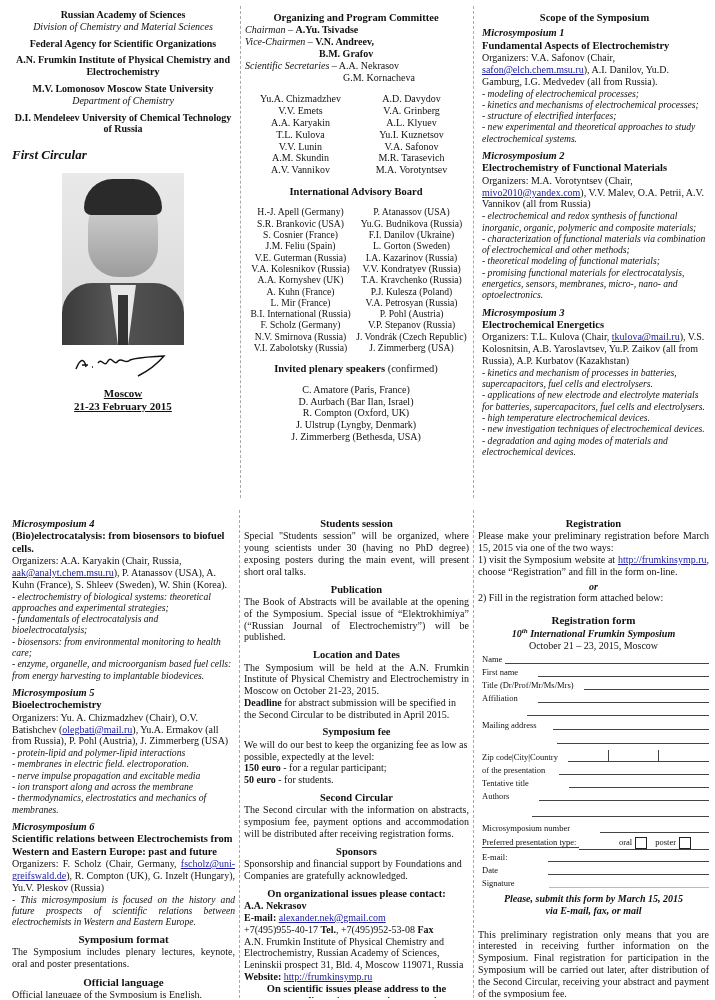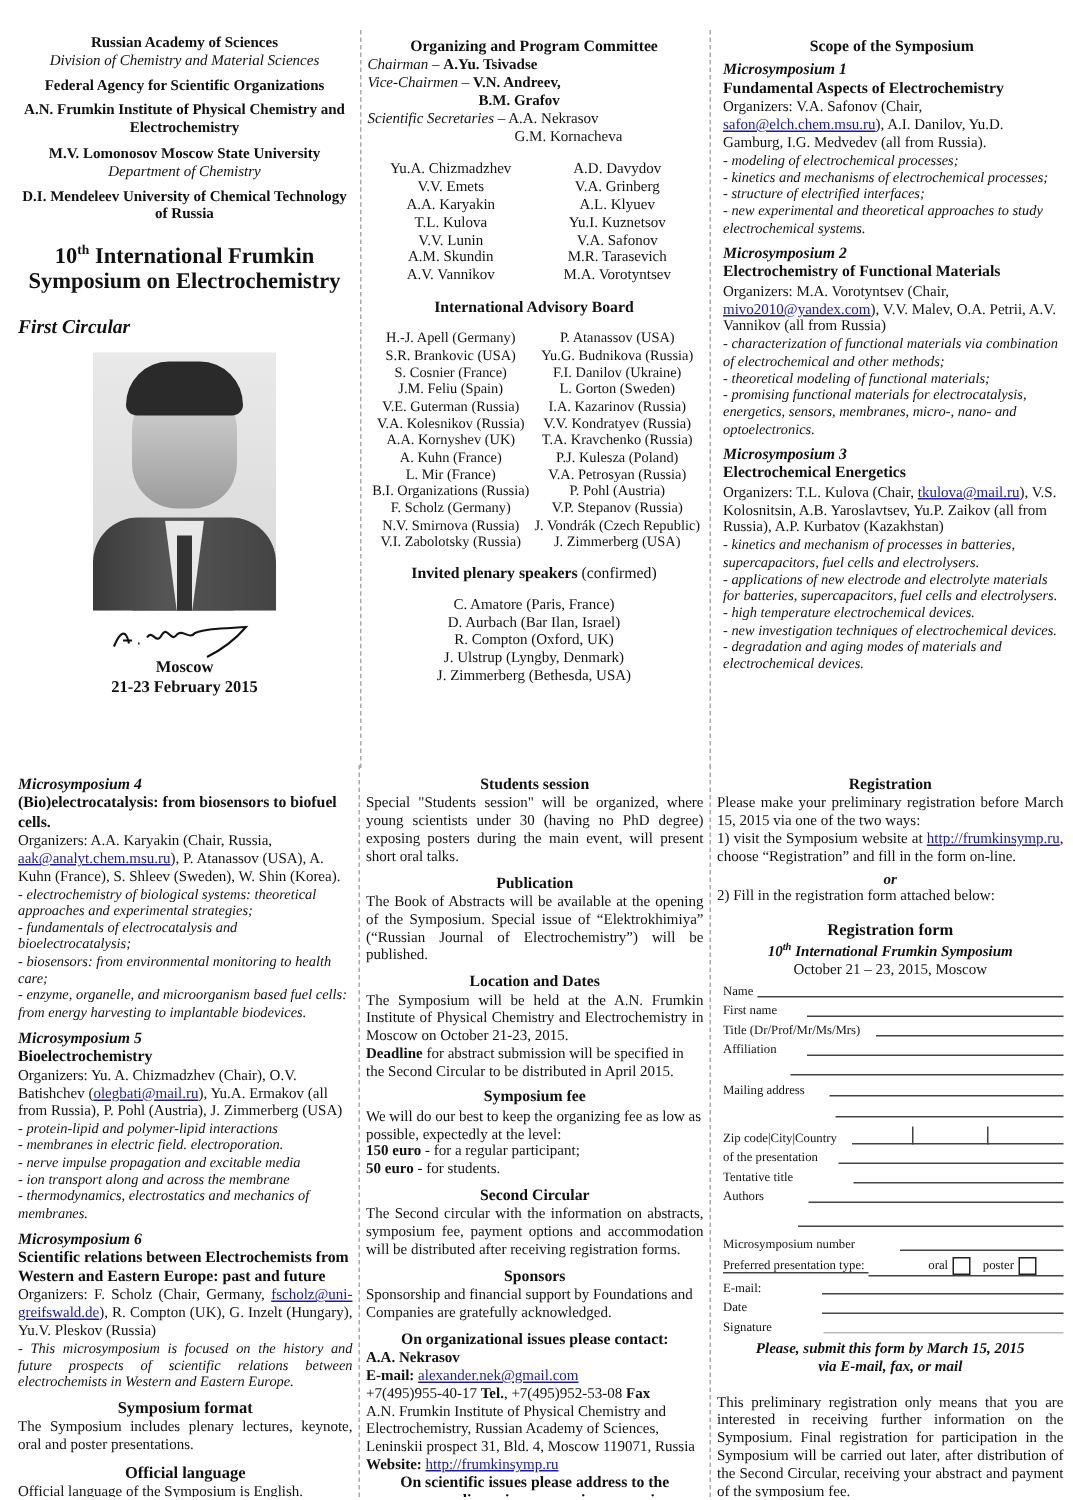--- a/index.html
+++ b/index.html
@@ -1,20 +1,20 @@
 <!DOCTYPE html>
 <html><head>
 <meta charset="utf-8">
 <style>
   * { box-sizing: border-box; margin: 0; padding: 0; }
   html, body { width: 715px; height: 1000px; background: #fff; overflow: hidden; }
   body { font-family: "Liberation Serif", serif; color: #111; font-size: 10px; line-height: 1.18; }
   .page { position: relative; width: 715px; height: 1000px; }
   .half { position: absolute; left: 0; width: 715px; display: flex; }
-  .top { top: 20px; height: 492px; }
+  .top { top: 6px; height: 492px; }
   .bottom { top: 510px; height: 488px; }
   .col { position: relative; overflow: hidden; }
   .c1 { width: 240px; padding: 0 6px 0 12px; }
   .c2 { width: 233px; padding: 0 6px 0 4px; border-left: 1px dashed #aaa; }
   .c3 { width: 242px; padding: 0 8px 0 8px; border-left: 1px dashed #aaa; }
   .bottom .c1 { padding: 0 4px 0 12px; }
   .bottom .c2 { padding: 0 4px 0 2px; }
   .bottom .c3 { padding: 0 6px 0 4px; }
   .center { text-align: center; }
   .b { font-weight: bold; }
@@ -30,21 +30,21 @@
       radial-gradient(ellipse 36px 46px at 60px 62px, #cfcfcf 0%, #a6a6a6 55%, transparent 60%),
       radial-gradient(ellipse 70px 60px at 60px 150px, #3b3b3b 0%, #555 60%, transparent 62%),
       linear-gradient(#e9e9e9, #d8d8d8);
     position: relative; }
   .portrait .hair { position: absolute; left: 22px; top: 6px; width: 78px; height: 36px; border-radius: 40px 40px 10px 10px; background: #2a2a2a; }
   .portrait .face { position: absolute; left: 26px; top: 18px; width: 70px; height: 86px; border-radius: 34px 34px 30px 30px; background: linear-gradient(#d9d9d9, #9c9c9c); }
   .portrait .suit { position: absolute; left: 0; top: 110px; width: 122px; height: 62px; background: linear-gradient(90deg,#3a3a3a,#555 40%,#444); border-radius: 30px 30px 0 0; }
   .portrait .shirt { position: absolute; left: 48px; top: 112px; width: 26px; height: 60px; background: #e8e8e8; clip-path: polygon(0 0,100% 0,70% 100%,30% 100%); }
   .portrait .tie { position: absolute; left: 56px; top: 122px; width: 10px; height: 50px; background: #333; }
   .signature { margin: 6px auto 0; width: 110px; height: 26px; }
-  .moscow { text-align: center; font-weight: bold; font-size: 11px; line-height: 1.2; }
+  .moscow { text-align: center; font-weight: bold; font-size: 11px; margin-top: 10px; line-height: 1.2; text-decoration: underline; }
   .hdr { text-align: center; font-weight: bold; font-size: 10.5px; }
   .two-col { display: flex; justify-content: space-between; text-align: center; }
   .two-col > div { flex: 1; }
   .two-col .row { white-space: nowrap; }
   .ms-label { font-weight: bold; font-style: italic; font-size: 10.5px; }
   .ms-title { font-weight: bold; font-size: 10.5px; }
   .topic { font-style: italic; font-size: 9.6px; }
   .sect { margin-top: 6px; }
   .form-row { position: relative; height: 13px; font-size: 8.5px; display: flex; align-items: flex-start; }
   .form-row .lbl { white-space: nowrap; padding-right: 3px; }
@@ -70,23 +70,20 @@
         <div class="b">A.N. Frumkin Institute of Physical Chemistry and Electrochemistry</div>
       </div>
       <div class="org-block" style="margin-top:5px">
         <div class="b">M.V. Lomonosov Moscow State University</div>
         <div class="i">Department of Chemistry</div>
       </div>
       <div class="org-block" style="margin-top:5px">
         <div class="b">D.I. Mendeleev University of Chemical Technology of Russia</div>
       </div>
 
-      <div class="symp-title">
-        <span>10</span><sup>th</sup><span> International Frumkin Symposium on Electrochemistry</span>
-      </div>
       <div class="circular">First Circular</div>
 
       <div class="portrait">
         <div class="suit"></div>
         <div class="shirt"></div>
         <div class="tie"></div>
         <div class="face"></div>
         <div class="hair"></div>
       </div>
       <svg class="signature" viewBox="0 0 110 26" style="display:block">
@@ -133,21 +130,21 @@
         <div>
           <div class="row">H.-J. Apell (Germany)</div>
           <div class="row">S.R. Brankovic (USA)</div>
           <div class="row">S. Cosnier (France)</div>
           <div class="row">J.M. Feliu (Spain)</div>
           <div class="row">V.E. Guterman (Russia)</div>
           <div class="row">V.A. Kolesnikov (Russia)</div>
           <div class="row">A.A. Kornyshev (UK)</div>
           <div class="row">A. Kuhn (France)</div>
           <div class="row">L. Mir (France)</div>
-          <div class="row">B.I. Organizations (Russia)</div>
+          <div class="row">B.I. International (Russia)</div>
           <div class="row">F. Scholz (Germany)</div>
           <div class="row">N.V. Smirnova (Russia)</div>
           <div class="row">V.I. Zabolotsky (Russia)</div>
         </div>
         <div>
           <div class="row">P. Atanassov (USA)</div>
           <div class="row">Yu.G. Budnikova (Russia)</div>
           <div class="row">F.I. Danilov (Ukraine)</div>
           <div class="row">L. Gorton (Sweden)</div>
           <div class="row">I.A. Kazarinov (Russia)</div>
@@ -184,20 +181,21 @@
         <div class="topic">- modeling of electrochemical processes;</div>
         <div class="topic">- kinetics and mechanisms of electrochemical processes;</div>
         <div class="topic">- structure of electrified interfaces;</div>
         <div class="topic">- new experimental and theoretical approaches to study electrochemical systems.</div>
       </div>
 
       <div class="sect">
         <div class="ms-label">Microsymposium 2</div>
         <div class="ms-title">Electrochemistry of Functional Materials</div>
         <div><span>Organizers: M.A. Vorotyntsev (Chair, </span><span class="link">mivo2010@yandex.com</span><span>), V.V. Malev, O.A. Petrii, A.V. Vannikov (all from Russia)</span></div>
+        <div class="topic">- electrochemical and redox synthesis of functional inorganic, organic, polymeric and composite materials;</div>
         <div class="topic">- characterization of functional materials via combination of electrochemical and other methods;</div>
         <div class="topic">- theoretical modeling of functional materials;</div>
         <div class="topic">- promising functional materials for electrocatalysis, energetics, sensors, membranes, micro-, nano- and optoelectronics.</div>
       </div>
 
       <div class="sect">
         <div class="ms-label">Microsymposium 3</div>
         <div class="ms-title">Electrochemical Energetics</div>
         <div><span>Organizers: T.L. Kulova (Chair, </span><span class="link">tkulova@mail.ru</span><span>), V.S. Kolosnitsin, A.B. Yaroslavtsev, Yu.P. Zaikov (all from Russia), A.P. Kurbatov (Kazakhstan)</span></div>
         <div class="topic">- kinetics and mechanism of processes in batteries, supercapacitors, fuel cells and electrolysers.</div>

